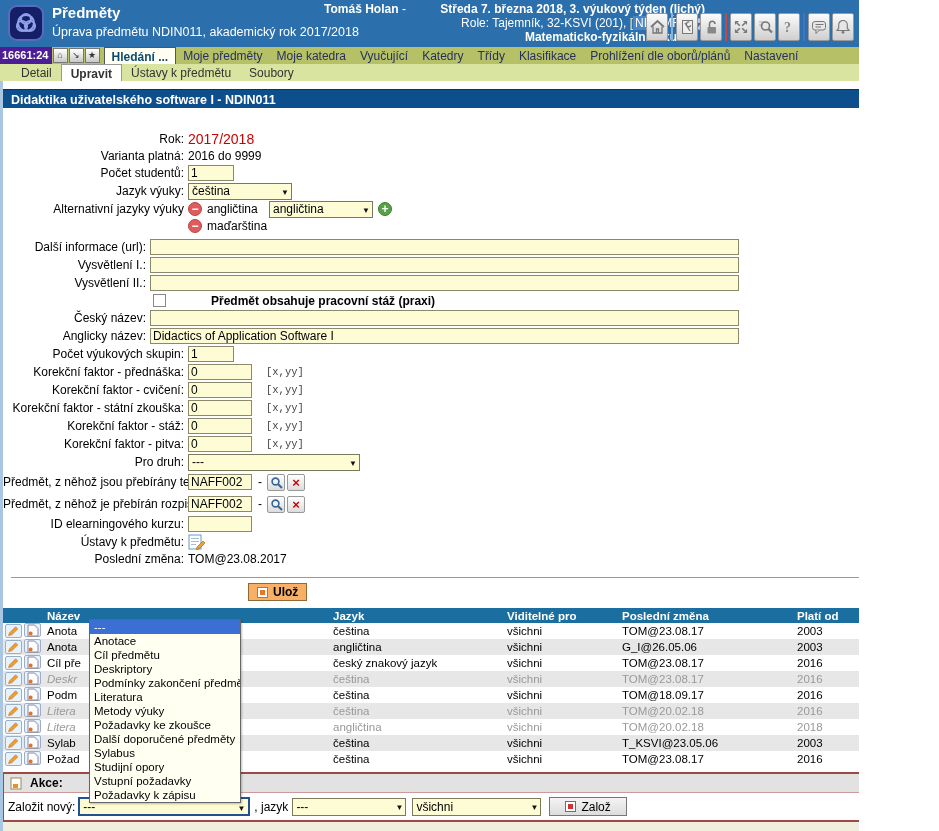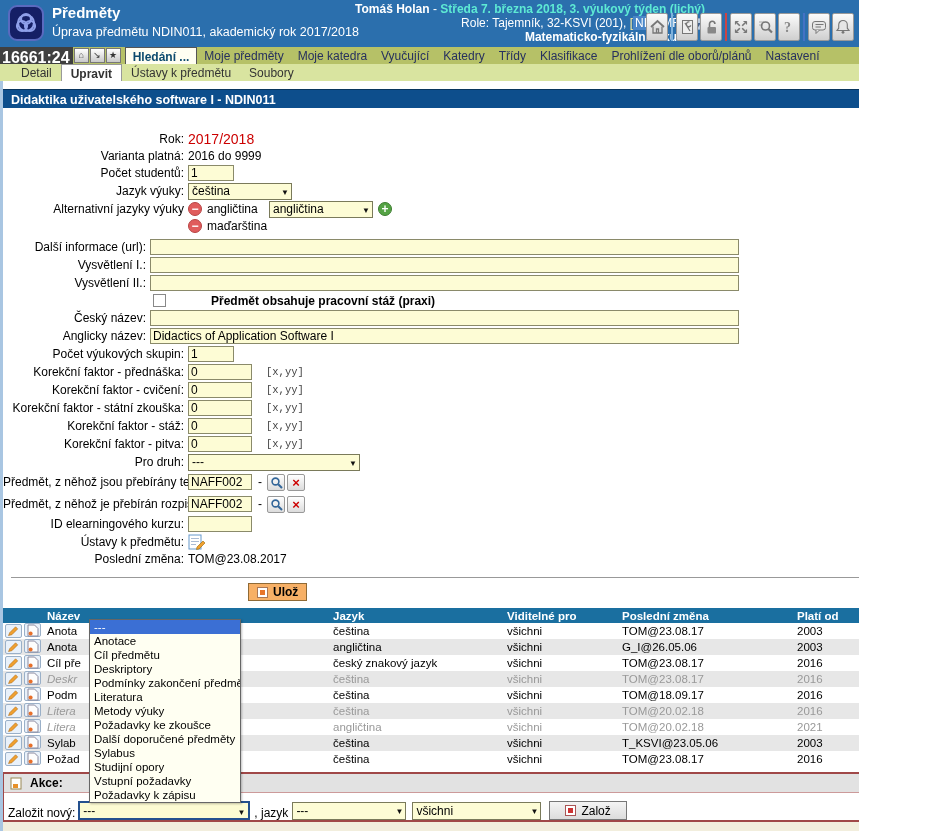--- a/index.html
+++ b/index.html
@@ -8,35 +8,35 @@
   .page { position:relative; width:859px; height:831px; background:#fff; overflow:hidden; }
 
   
   .topbar { height:47px; background:#2b6fad; position:relative; color:#fff; }
   .logo { position:absolute; left:8px; top:5px; width:36px; height:36px; background:#151f66;
           border:2px solid #5a6abf; border-radius:9px; display:flex; align-items:center; justify-content:center; }
   .app-title { position:absolute; left:52px; top:4px; font-size:15px; font-weight:bold; }
   .app-subtitle { position:absolute; left:52px; top:25px; font-size:12.5px; }
   .user-block { position:absolute; right:154px; top:2px; text-align:right; font-size:12px; line-height:14px; white-space:nowrap; }
   .user-name { font-weight:bold; }
-  .date-info { color:#5eead4; font-weight:bold; }
+  .date-info { color:#ffffff; font-weight:bold;margin-left:31px; }
   .role-brackets { color:#ffef9f; }
   .role-tag { background:#4a86c8; padding:0 2px; }
   .faculty { font-weight:bold; padding-right:14px; }
   .role-arrow-btn { display:inline-block; width:13px; height:12px; margin-left:5px; background:#b9cade;
                     color:#44618a; font-size:7px; line-height:12px; text-align:center; border:1px solid #8aa4c4; }
   .hdr-icons { position:absolute; right:5px; top:13px; display:flex; align-items:center; gap:2px; }
   .icon-btn { width:22px; height:28px; background:linear-gradient(#fbfbfb,#cfcfcf); border:1px solid #999;
               border-radius:2px; display:flex; align-items:center; justify-content:center; color:#808080;
               font-weight:bold; font-size:14px; }
   .hdr-sep { width:2px; height:28px; margin:0 1px; }
 
   
   .nav1 { height:17px; background:#b6c167; display:flex; align-items:stretch; font-size:12px; }
-  .session { background:#404040; color:#fff; font-weight:bold; font-size:16px; padding:2px 3px 0 2px; }
+  .session { background:#4c1d95; color:#fff; font-weight:bold; font-size:11px; padding:2px 3px 0 2px; }
   .mini-btn { width:15px; height:15px; margin:1px 0 0 1px; background:linear-gradient(#fff,#c9c9c9);
               border:1px solid #777; font-size:9px; line-height:13px; text-align:center; color:#333; }
   .nav-tabs { display:flex; align-items:stretch; margin-left:4px; }
   .nav-tab { padding:2px 7px 0; color:#26305e; white-space:nowrap; }
   .nav-tab.active { background:#fffef2; border:1px solid #555; border-bottom:none; font-weight:bold; color:#0c4a6e; }
   .nav2 { height:17px; background:#d9e4a0; font-size:12px; display:flex; align-items:stretch; padding-left:12px; }
   .nav2 .tab { padding:2px 9px 0; color:#333; white-space:nowrap; }
   .nav2 .tab.active { background:#fff; font-weight:bold; border:1px solid #999; border-bottom:none; }
 
   
@@ -84,21 +84,21 @@
   .data-table tr.muted td.namecell { font-style:italic; }
   td.iconcell { padding:0 0 0 2px; }
   .row-btn { width:17px; height:14px; background:#e9f1fa; border:1px solid #9ab0c8; border-radius:2px;
              display:inline-flex; align-items:center; justify-content:center; margin-right:2px; }
 
   
   .white-gap { height:5px; background:#fff; }
   .akce-box { height:50px; border:1px solid #a04848; border-top-width:2px; border-bottom-width:2px; }
   .akce-bar { height:19px; background:#e2e2e2; display:flex; align-items:center; gap:7px; padding-left:6px;
               font-weight:bold; font-size:12px; border-bottom:1px solid #cc9a9a; }
-  .akce-row { height:27px; background:#fff; display:flex; align-items:flex-end; padding-left:4px; font-size:12px; }
+  .akce-row { height:27px; background:#fff; display:flex; align-items:center; padding-left:4px; font-size:12px; }
   .sel-focus { border:2px solid #23508e; background:#fcfbd2; height:19px; width:172px; display:inline-flex;
                align-items:center; padding:0 16px 0 3px; position:relative; margin-left:3px; }
   .sel-focus .arr { position:absolute; right:3px; top:5px; font-size:8px; color:#111; }
   .akce-sel { background:#fdfcd5; border:1px solid #7a7a5a; height:18px; display:inline-flex; align-items:center;
               padding:0 14px 0 3px; position:relative; }
   .akce-sel .arr { position:absolute; right:2px; top:4px; font-size:8px; color:#111; }
   .w114 { width:114px; } .w129 { width:129px; }
   .zaloz-btn { display:inline-flex; align-items:center; gap:5px; background:linear-gradient(#f4f4f4,#dcdcdc);
                border:1px solid #777; height:19px; padding:0 15px; font-size:12px; margin-left:8px; }
   .footer-strip { height:9px; background:#f2eedd; }
@@ -510,21 +510,21 @@
               </span><span class="row-btn">
                 <svg width="12" height="13">
                   <path d="M1 1 H7.5 L11 4.5 V12 H1 Z" fill="#fdfdfd" stroke="#8a8aa0"></path>
                   <circle cx="3.6" cy="9.6" r="2" fill="#e8702a"></circle>
                 </svg>
               </span></td>
             <td class="namecell">Litera</td>
             <td>angličtina</td>
             <td>všichni</td>
             <td>TOM@20.02.18</td>
-            <td>2021</td>
+            <td>2018</td>
             <td>9999</td>
           </tr>
           <tr class="even">
             <td class="iconcell"><span class="row-btn">
                 <svg width="13" height="12">
                   <path d="M1.5 10.5 L2.8 7.6 L8.6 1.8 L10.7 3.9 L4.9 9.7 L1.5 10.5 Z" fill="#f0a030" stroke="#b07020" stroke-width="0.6"></path>
                 </svg>
               </span><span class="row-btn">
                 <svg width="12" height="13">
                   <path d="M1 1 H7.5 L11 4.5 V12 H1 Z" fill="#fdfdfd" stroke="#8a8aa0"></path>

